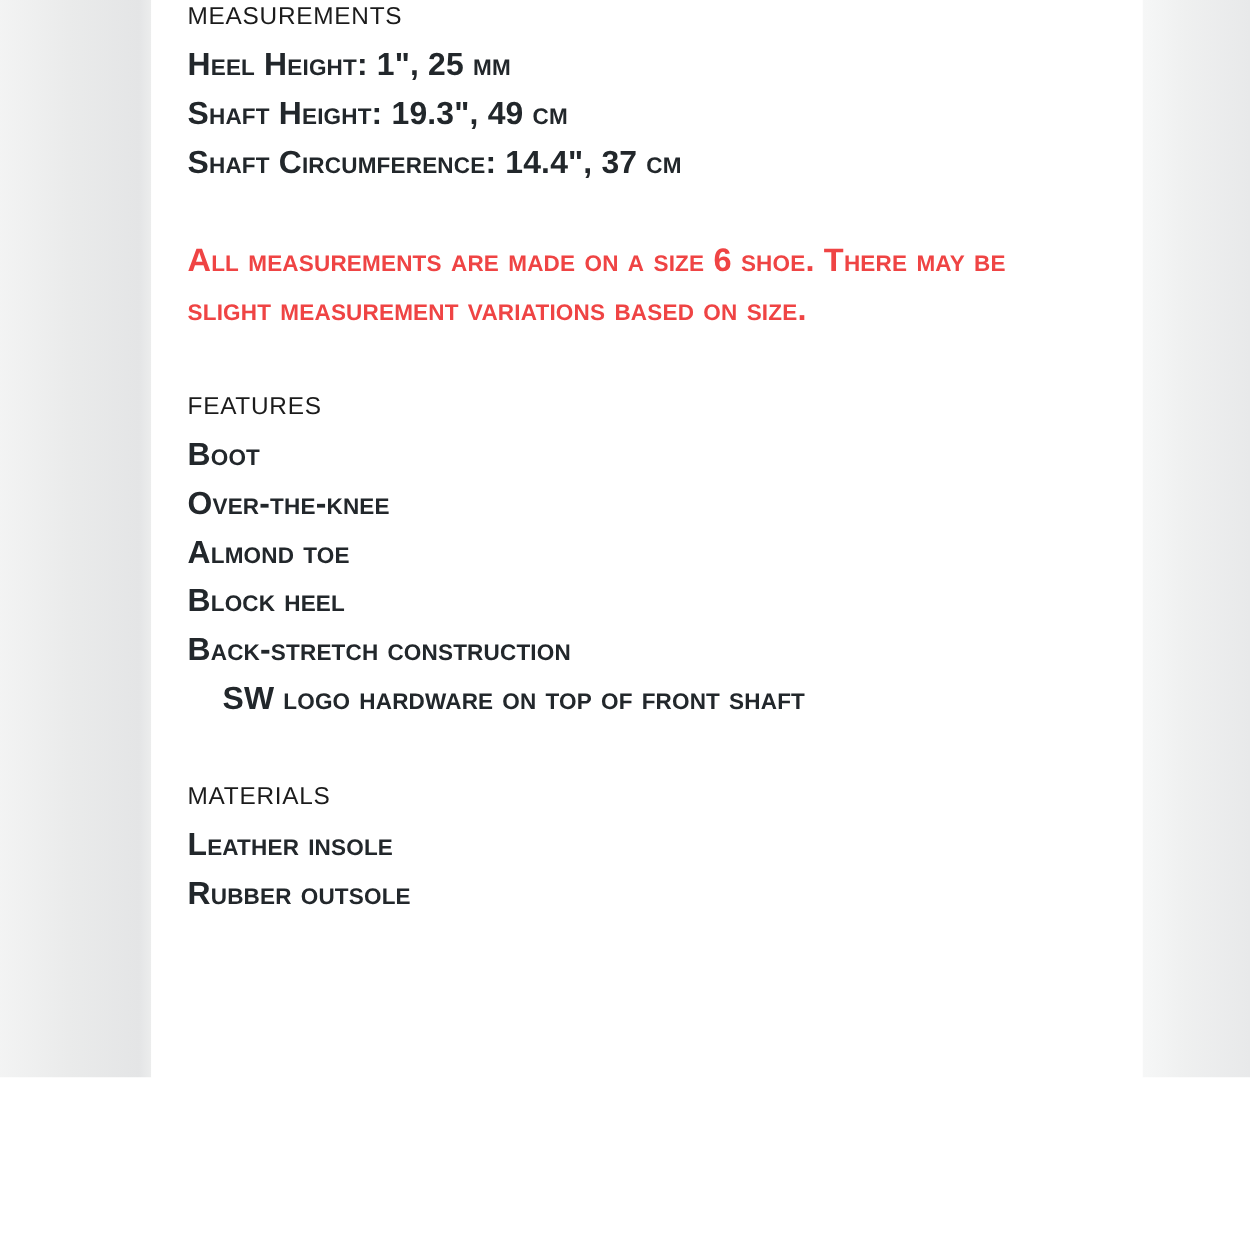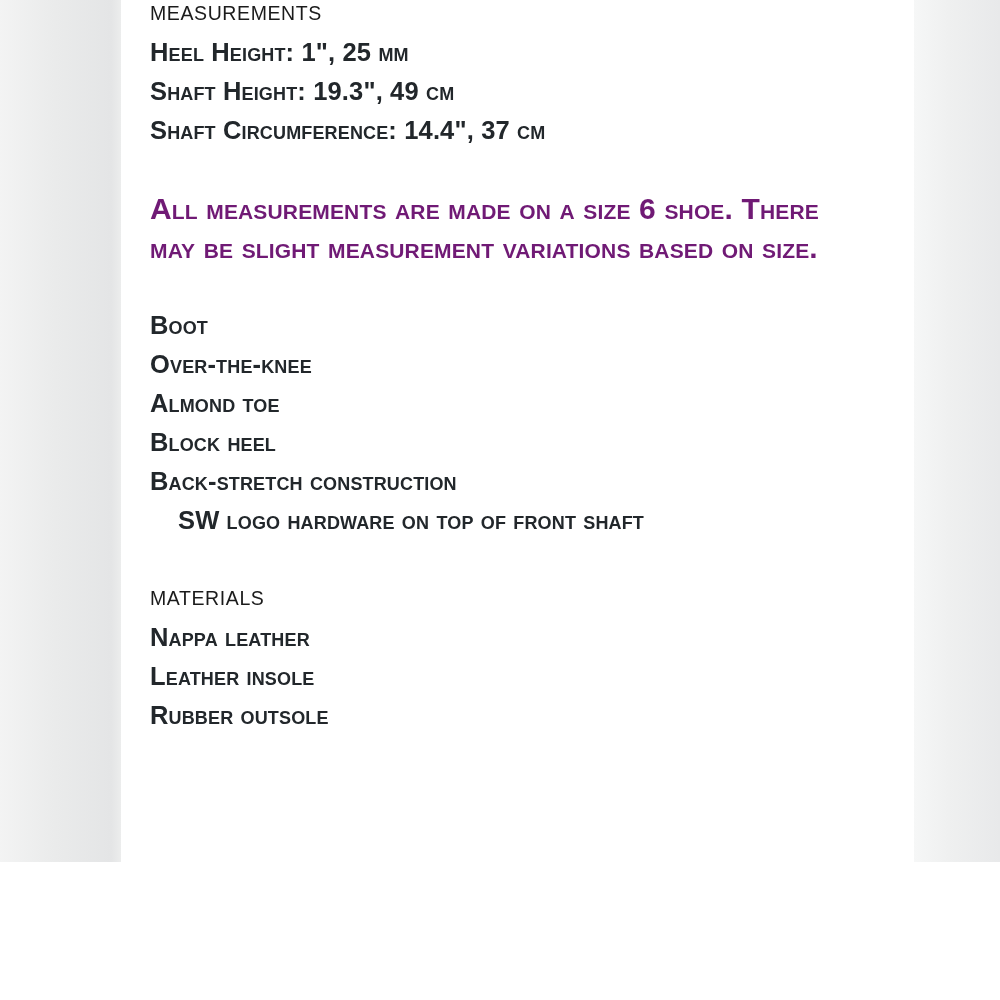--- a/index.html
+++ b/index.html
@@ -103,27 +103,27 @@
     font-variant: small-caps;
     font-variant-caps: small-caps;
     line-height: 39px;
     letter-spacing: 0.15px;
     color: #22272b;
     margin: 0;
   }
 
   
   .note {
-    font-size: 30px;
+    font-size: 26px;
     font-weight: 700;
     font-variant: small-caps;
     font-variant-caps: small-caps;
     line-height: 39px;
     letter-spacing: 0.15px;
-    color: #701a75;
+    color: #ef4444;
     margin: 39px 0 0 0;
     max-width: 680px;
   }
 
   
   .line.wrap {
     white-space: normal;
     max-width: 690px;
     margin-left: 28px;
   }
@@ -141,30 +141,30 @@
 
       <div class="section">
         <div class="section-header">MEASUREMENTS</div>
         <div class="line">Heel Height: 1", 25 mm</div>
         <div class="line">Shaft Height: 19.3", 49 cm</div>
         <div class="line">Shaft Circumference: 14.4", 37 cm</div>
         <p class="note">All measurements are made on a size 6 shoe. There may be slight measurement variations based on size.</p>
       </div>
 
       <div class="section">
+        <div class="section-header">FEATURES</div>
         <div class="line">Boot</div>
         <div class="line">Over-the-knee</div>
         <div class="line">Almond toe</div>
         <div class="line">Block heel</div>
         <div class="line">Back-stretch construction</div>
         <div class="line wrap">SW logo hardware on top of front shaft</div>
       </div>
 
       <div class="section">
         <div class="section-header">MATERIALS</div>
-        <div class="line">Nappa leather</div>
         <div class="line">Leather insole</div>
         <div class="line">Rubber outsole</div>
       </div>
 
     </div>
   </div>
 </div>
 
 </body></html>

